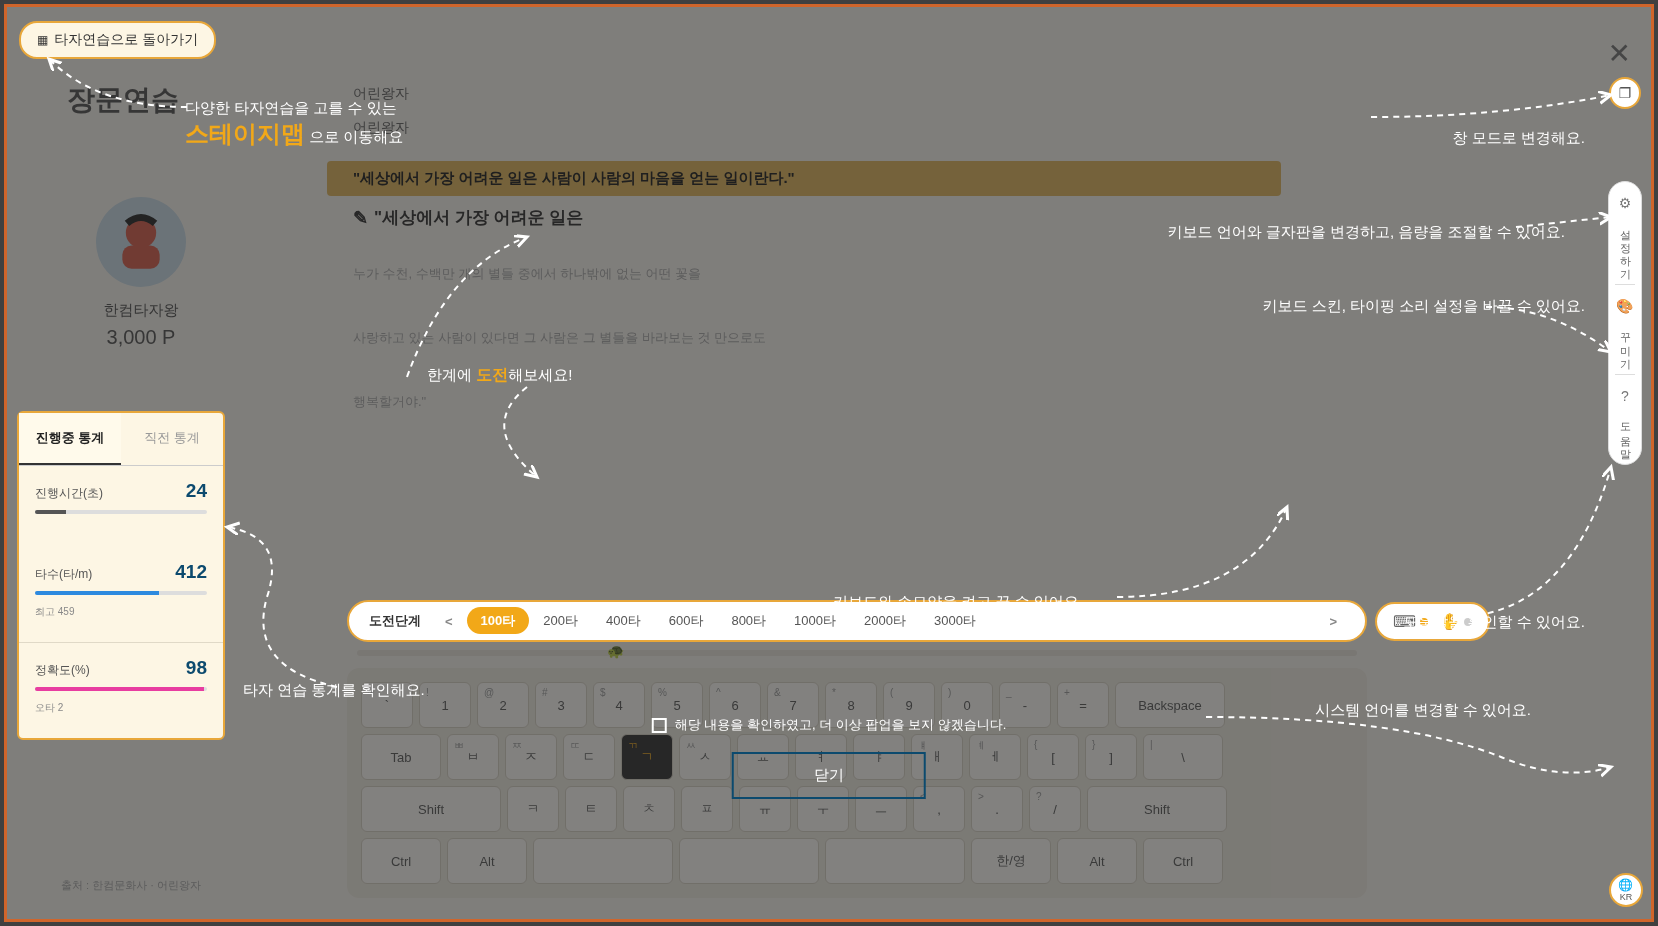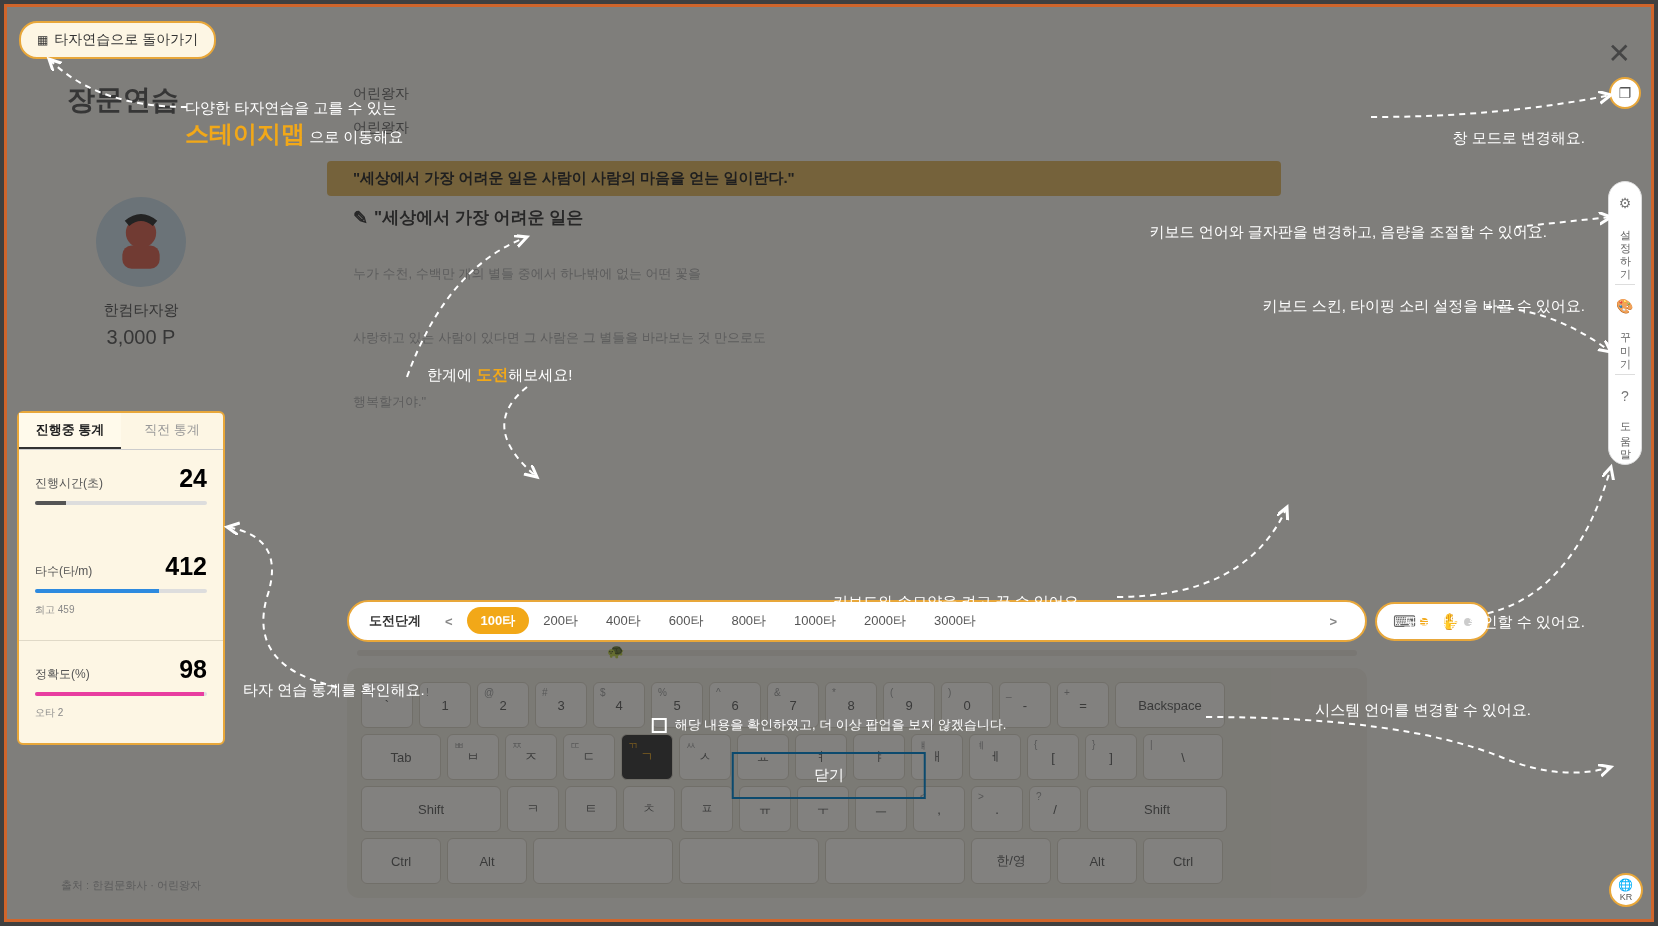--- a/index.html
+++ b/index.html
@@ -64,25 +64,25 @@
   position: absolute;
   left: 10px; top: 404px;
   width: 208px;
   background: #fdf6e4;
   border: 2px solid #e8a73a;
   border-radius: 6px;
   padding: 0;
   z-index: 10;
 }
 .stats-tabs { display: flex; border-bottom: 1px solid #ccc; }
-.stats-tab { flex: 1; padding: 8px 6px; text-align: center; font-size: 13px; color: #999; cursor: pointer; }
+.stats-tab { flex: 1; padding: 16px 6px; text-align: center; font-size: 13px; color: #999; cursor: pointer; }
 .stats-tab.active { color: #222; font-weight: 600; border-bottom: 2px solid #333; background: #fffaeb; }
 .stat-row { padding: 14px 16px 6px; }
 .stat-label { font-size: 12px; color: #555; display: flex; justify-content: space-between; align-items: baseline; }
-.stat-value { font-size: 25px; font-weight: 700; color: #000000; }
+.stat-value { font-size: 19px; font-weight: 700; color: #0c4a6e; }
 .stat-bar { height: 4px; background: #ddd; margin-top: 8px; border-radius: 2px; overflow: hidden; position: relative; }
 .stat-bar .fill { height: 100%; }
 .stat-sub { font-size: 10px; color: #888; padding: 4px 16px 23px; border-bottom: 1px solid #e0d9c7; }
 
 .content-area {
   position: absolute;
   left: 320px; top: 70px; right: 370px;
 }
 .text-line {
   padding: 8px 26px; font-size: 14px; color: #666;
@@ -553,21 +553,21 @@
 
   <div class="anno" style="left:178px; top:92px;">
     <div>다양한 타자연습을 고를 수 있는</div>
     <div><span class="em">스테이지맵</span> <span>으로 이동해요</span></div>
   </div>
   <div class="anno" style="left:420px; top:358px;">
     <span>한계에 </span><span class="em" style="font-size:16px">도전</span><span>해보세요!</span>
   </div>
   <div class="anno" style="left:236px; top:674px;">타자 연습 통계를 확인해요.</div>
   <div class="anno" style="right:66px; top:122px; text-align:right">창 모드로 변경해요.</div>
-  <div class="anno" style="right:104px; top:216px; text-align:right">키보드 언어와 글자판을 변경하고, 음량을 조절할 수 있어요.</div>
+  <div class="anno" style="right:86px; top:216px; text-align:right">키보드 언어와 글자판을 변경하고, 음량을 조절할 수 있어요.</div>
   <div class="anno" style="right:66px; top:290px; text-align:right">키보드 스킨, 타이핑 소리 설정을 바꿀 수 있어요.</div>
   <div class="anno" style="right:66px; top:606px; ">도움말을 확인할 수 있어요.</div>
   <div class="anno" style="left:826px; top:586px;">키보드와 손모양을 켜고 끌 수 있어요.</div>
   <div class="anno" style="right:120px; top:694px; text-align:right">시스템 언어를 변경할 수 있어요.</div>
 
   <svg class="arrow-svg" style="left:30px; top:40px;" width="160" height="70">
     <defs>
         <marker id="ah" markerWidth="8" markerHeight="8" refX="6" refY="3" orient="auto">
           <path d="M0,0 L6,3 L0,6" fill="none" stroke="#fff" stroke-width="1.5"></path>
         </marker>

